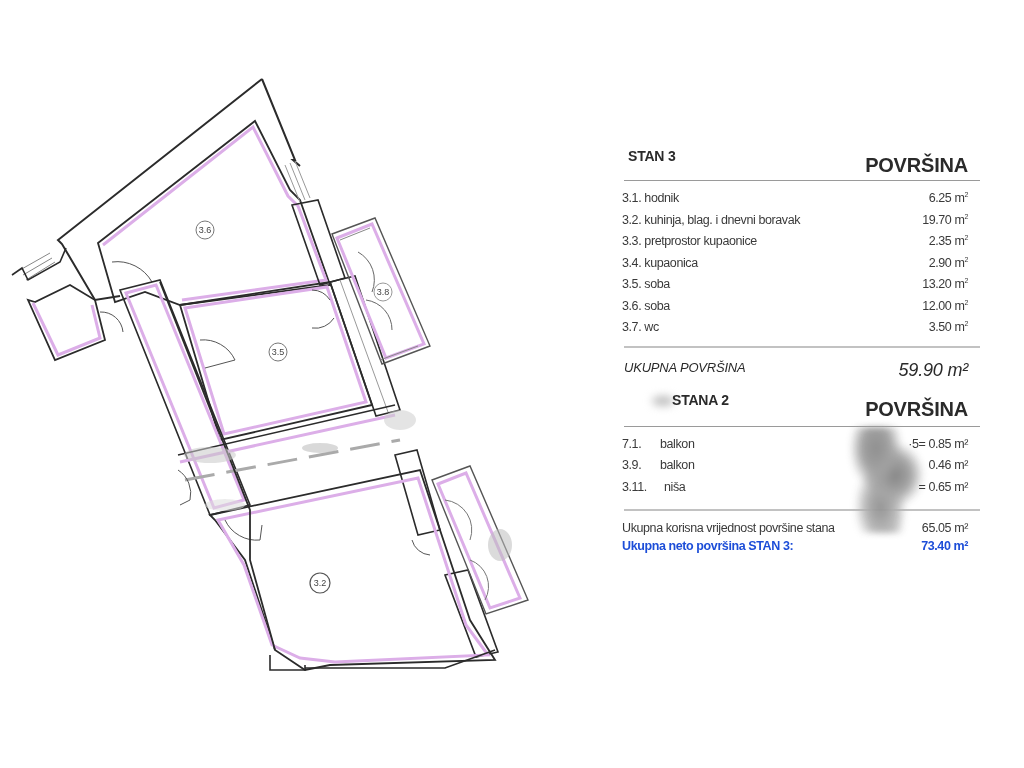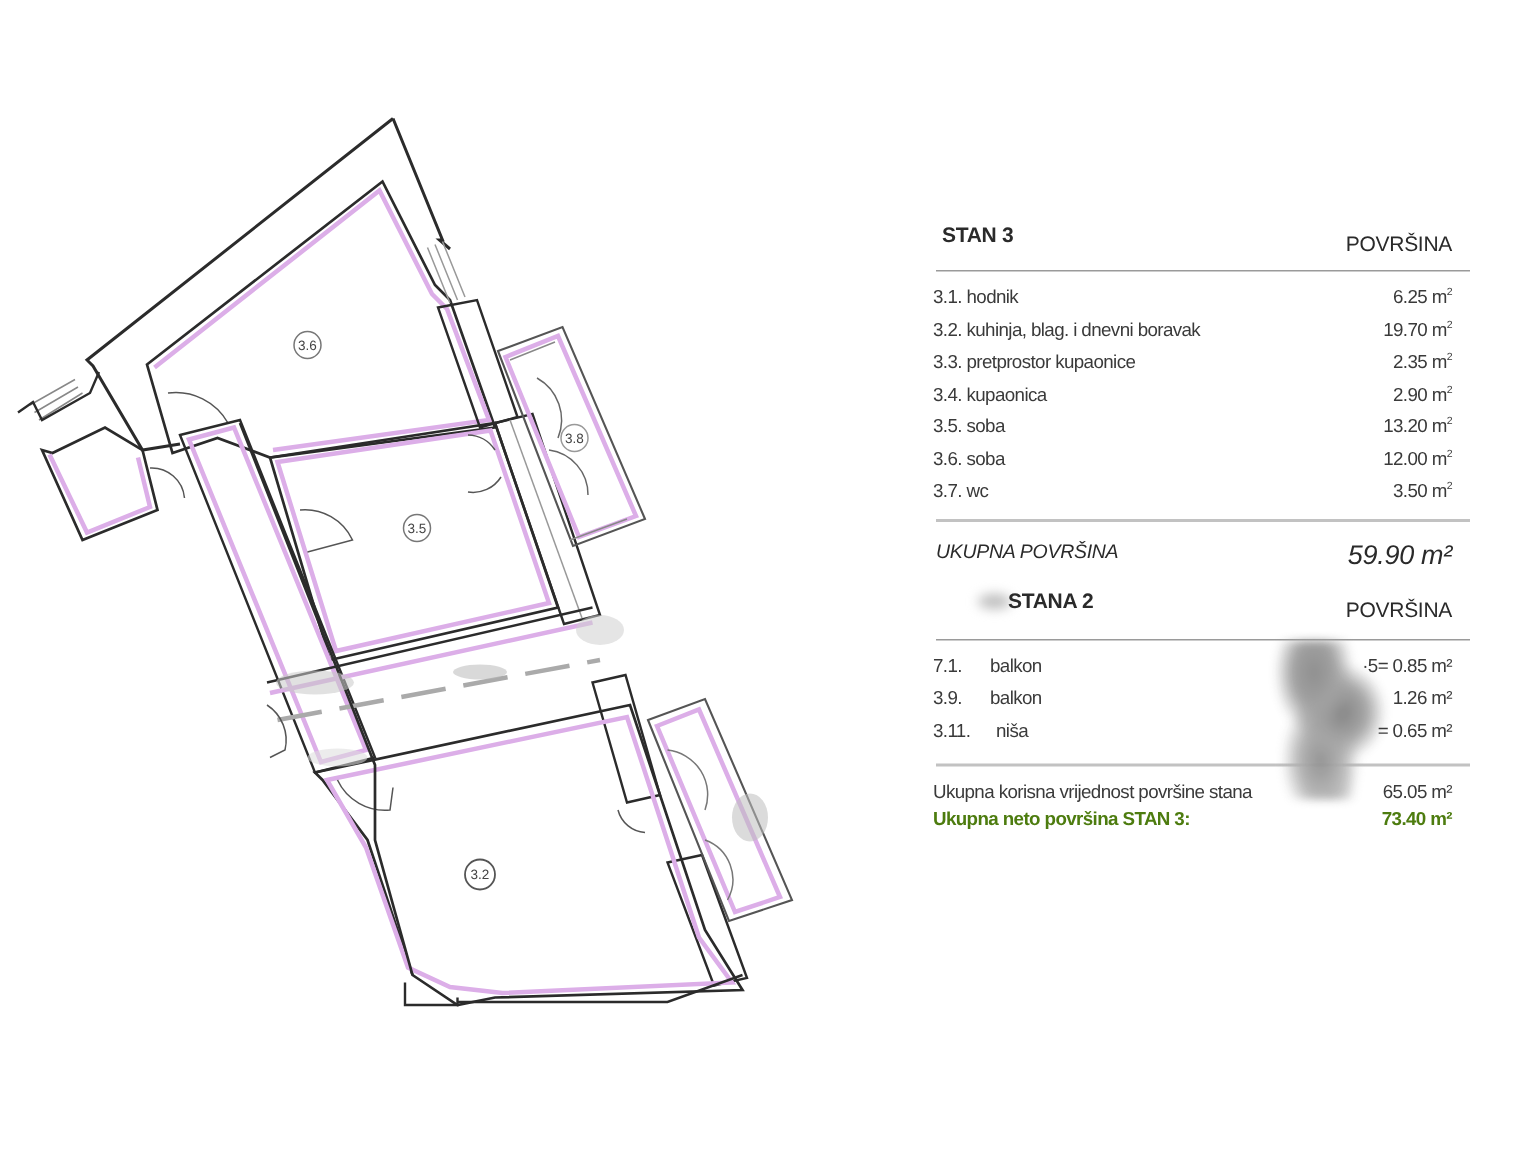--- a/index.html
+++ b/index.html
@@ -5,21 +5,21 @@
   html, body { margin: 0; padding: 0; background: #ffffff; }
   body { width: 1024px; height: 768px; position: relative; overflow: hidden;
          font-family: "Liberation Sans", sans-serif; color: #2a2a2a; }
   .plan { position: absolute; left: 0; top: 0; width: 620px; height: 768px; }
   .plan svg { width: 620px; height: 768px; display: block; }
   .room-label { font-family: "Liberation Sans", sans-serif; font-size: 9px; fill: #444; }
 
   .table-panel { position: absolute; left: 612px; top: 140px; width: 370px; }
   .hdr { position: relative; height: 40px; }
   .hdr .title { position: absolute; left: 16px; top: 8px; font-weight: bold; font-size: 14px; letter-spacing: -0.2px; }
-  .hdr .col { position: absolute; right: 14px; top: 14px; font-weight: normal; font-size: 14px; letter-spacing: -0.2px; }
+  .hdr .col { position: absolute; right: 14px; top: 14px; font-weight: bold; font-size: 20px; letter-spacing: -0.2px; }
   .rule { height: 1px; background: #9a9a9a; margin-left: 12px; margin-right: 2px; }
   .rule.thick { height: 2px; background: #c2c2c2; }
   .rows { padding-top: 8px; }
   .row { position: relative; height: 21.5px; font-size: 12.5px; letter-spacing: -0.4px; color: #3a3a3a; }
   .row .lbl { position: absolute; left: 10px; top: 2px; white-space: nowrap; }
   .row .num { position: absolute; left: 10px; top: 2px; }
   .row .txt { position: absolute; left: 48px; top: 2px; white-space: nowrap; }
   .row .val { position: absolute; right: 14px; top: 2px; white-space: nowrap; }
   .row .unit sup { font-size: 7px; }
   .total { position: relative; height: 36px; font-size: 13px; letter-spacing: -0.2px; font-style: italic; }
@@ -30,21 +30,21 @@
           background: radial-gradient(ellipse at 40% 20%, #8a8a8a 0, #9c9c9c 18%, transparent 35%),
                       radial-gradient(ellipse at 60% 45%, #7e7e7e 0, #a0a0a0 22%, transparent 40%),
                       radial-gradient(ellipse at 45% 75%, #8e8e8e 0, #b0b0b0 20%, transparent 38%),
                       radial-gradient(ellipse at 50% 95%, #a8a8a8 0, transparent 30%);
           filter: blur(3px); opacity: 0.95; }
   .blur-title { position: absolute; left: 40px; top: 12px; width: 22px; height: 10px;
                 background: #bdbdbd; filter: blur(4px); border-radius: 50%; }
   .summary { font-size: 12.5px; letter-spacing: -0.3px; padding-top: 8px; }
   .summary .row { height: 18px; }
   .summary .row .lbl { left: 10px; }
-  .summary .bold { font-weight: bold; color: #4d7c0f; }
+  .summary .bold { font-weight: bold; color: #1d4ed8; }
 </style>
 </head>
 <body>
 
 <div class="plan">
   <svg viewBox="0 0 620 768" xmlns="http://www.w3.org/2000/svg">
     <g fill="none" stroke-linejoin="miter">
 
       <path d="M262 79 L295 160 L293 160 L300 166" stroke="#2b2b2b" stroke-width="2"></path>
       <path d="M262 79 L58 240 L62 244 L95 300 L120 296" stroke="#2b2b2b" stroke-width="2"></path>
@@ -177,21 +177,21 @@
     <div class="rows" style="position:relative">
       <div class="blur"></div>
       <div class="row">
         <span class="num">7.1.</span>
         <span class="txt">balkon</span>
         <span class="val">·5= 0.85 m²</span>
       </div>
       <div class="row">
         <span class="num">3.9.</span>
         <span class="txt">balkon</span>
-        <span class="val">1.26 m²</span>
+        <span class="val">0.46 m²</span>
       </div>
       <div class="row">
         <span class="num">3.11.</span>
         <span class="txt" style="left:52px">niša</span>
         <span class="val">= 0.65 m²</span>
       </div>
     </div>
   </div>
 
   <div style="height:10px"></div>

